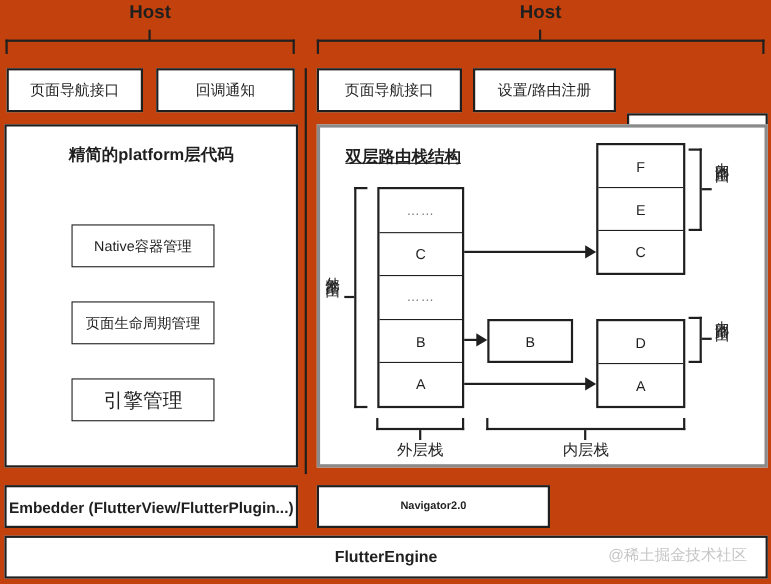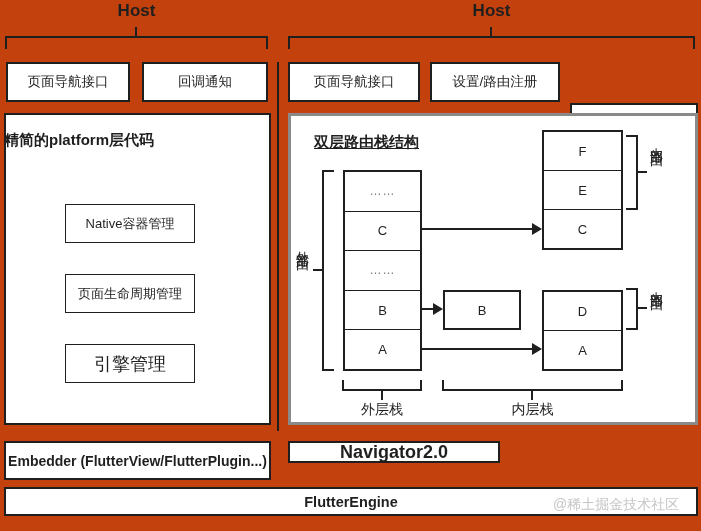--- a/index.html
+++ b/index.html
@@ -69,21 +69,21 @@
   <div class="abs obox" style="left:430px;top:62px;width:130px;height:40px;">
     <span>设置/路由注册</span>
   </div>
   <div class="abs obox" style="left:570px;top:62px;width:128px;height:40px;margin-top:41px;">
     <span>页面生命周期</span>
   </div>
 
   <div class="abs divider" style="left:277px;top:62px;width:2px;height:369px;"></div>
 
   <div class="abs panel-left" style="left:4px;top:113px;width:267px;height:312px;"></div>
-  <div class="abs panel-title" style="left:4px;top:131px;width:267px;">精简的platform层代码</div>
+  <div class="abs panel-title" style="left:4px;top:131px;width:267px;text-align:center;">精简的platform层代码</div>
   <div class="abs obox" style="left:65px;top:204px;width:130px;height:39px;font-size:13px;border-width:1.5px;">
     <span>Native容器管理</span>
   </div>
   <div class="abs obox" style="left:65px;top:274px;width:130px;height:39px;font-size:13px;border-width:1.5px;">
     <span>页面生命周期管理</span>
   </div>
   <div class="abs obox" style="left:65px;top:344px;width:130px;height:39px;font-size:18px;border-width:1.5px;">
     <span>引擎管理</span>
   </div>
 
@@ -134,22 +134,22 @@
   <div class="abs tick" style="left:381px;top:391px;width:2px;height:9px;"></div>
   <div class="abs ucaption" style="left:342px;top:401px;width:80px;">外层栈</div>
 
   <div class="abs ubracket" style="left:442px;top:380px;width:181px;height:11px;"></div>
   <div class="abs tick" style="left:531px;top:391px;width:2px;height:9px;"></div>
   <div class="abs ucaption" style="left:442px;top:401px;width:181px;">内层栈</div>
 
   <div class="abs obox bold" style="left:4px;top:441px;width:267px;height:39px;font-size:14px;">
     <span>Embedder (FlutterView/FlutterPlugin...)</span>
   </div>
-  <div class="abs obox bold" style="left:288px;top:441px;width:212px;height:22px;font-size:18px;">
+  <div class="abs obox bold" style="left:288px;top:441px;width:212px;height:39px;font-size:10px;">
     <span>Navigator2.0</span>
   </div>
 
-  <div class="abs obox bold" style="left:4px;top:487px;width:694px;height:29px;font-size:14.5px;">
+  <div class="abs obox bold" style="left:4px;top:487px;width:694px;height:39px;font-size:14.5px;">
     <span>FlutterEngine</span>
   </div>
   <div class="abs watermark" style="left:553px;top:496px;">@稀土掘金技术社区</div>
 
 </div>
 
 </body></html>

